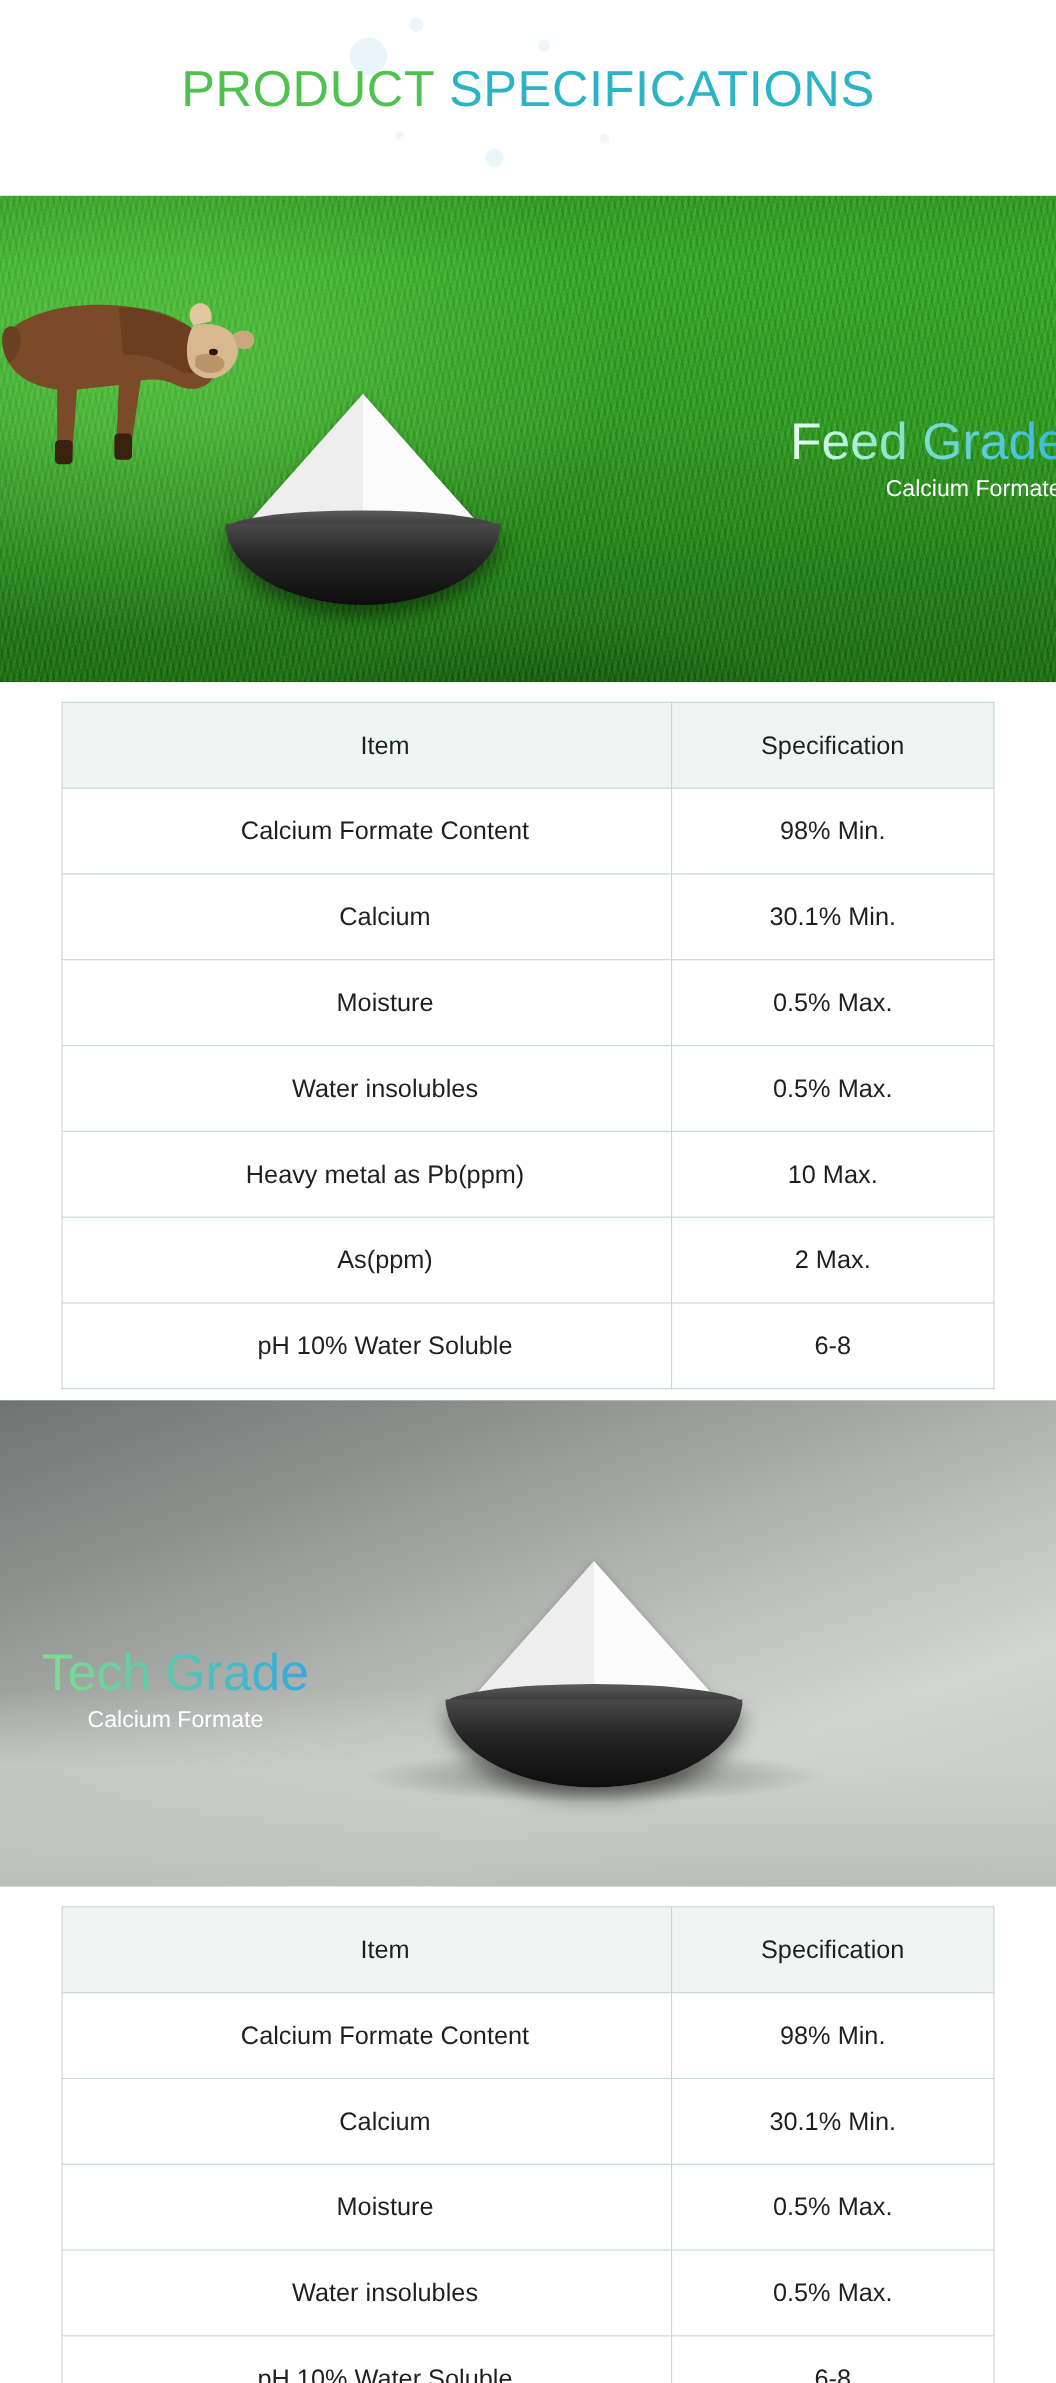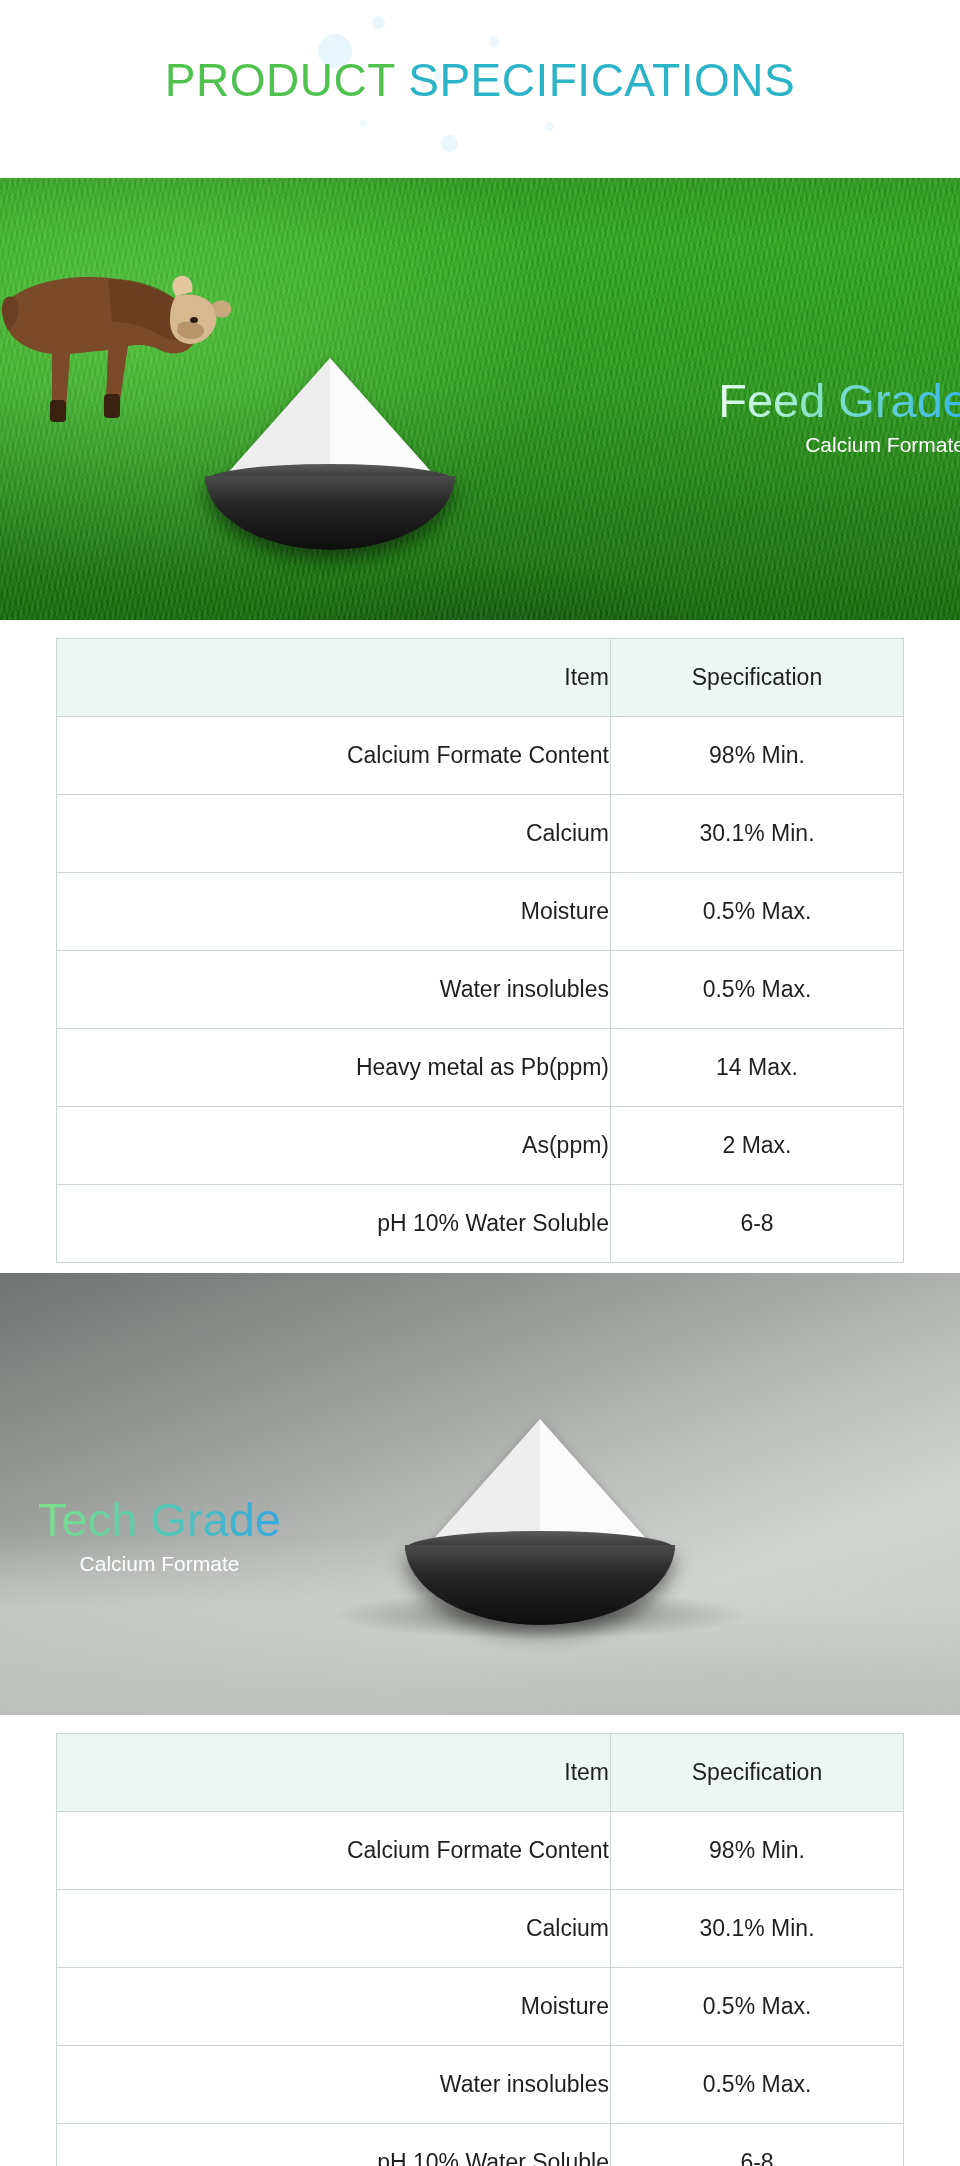--- a/index.html
+++ b/index.html
@@ -209,21 +209,21 @@
     height: 75px;
     font-size: 23px;
     font-weight: 400;
     color: #1f1f1f;
   }
   table.spec th {
     background: #eef6f4;
     font-weight: 400;
   }
   table.spec th.col-item, table.spec td.col-item {
-    text-align: right;
+    text-align: center;
     padding-left: 34px;
     width: 518px;
   }
   table.spec th.col-spec, table.spec td.col-spec {
     text-align: center;
   }
 </style>
 </head>
 <body>
 
@@ -289,21 +289,21 @@
         <tr>
           <td class="col-item">Moisture</td>
           <td class="col-spec">0.5% Max.</td>
         </tr>
         <tr>
           <td class="col-item">Water insolubles</td>
           <td class="col-spec">0.5% Max.</td>
         </tr>
         <tr>
           <td class="col-item">Heavy metal as Pb(ppm)</td>
-          <td class="col-spec">14 Max.</td>
+          <td class="col-spec">10 Max.</td>
         </tr>
         <tr>
           <td class="col-item">As(ppm)</td>
           <td class="col-spec">2 Max.</td>
         </tr>
         <tr>
           <td class="col-item">pH 10% Water Soluble</td>
           <td class="col-spec">6-8</td>
         </tr>
       </tbody>

